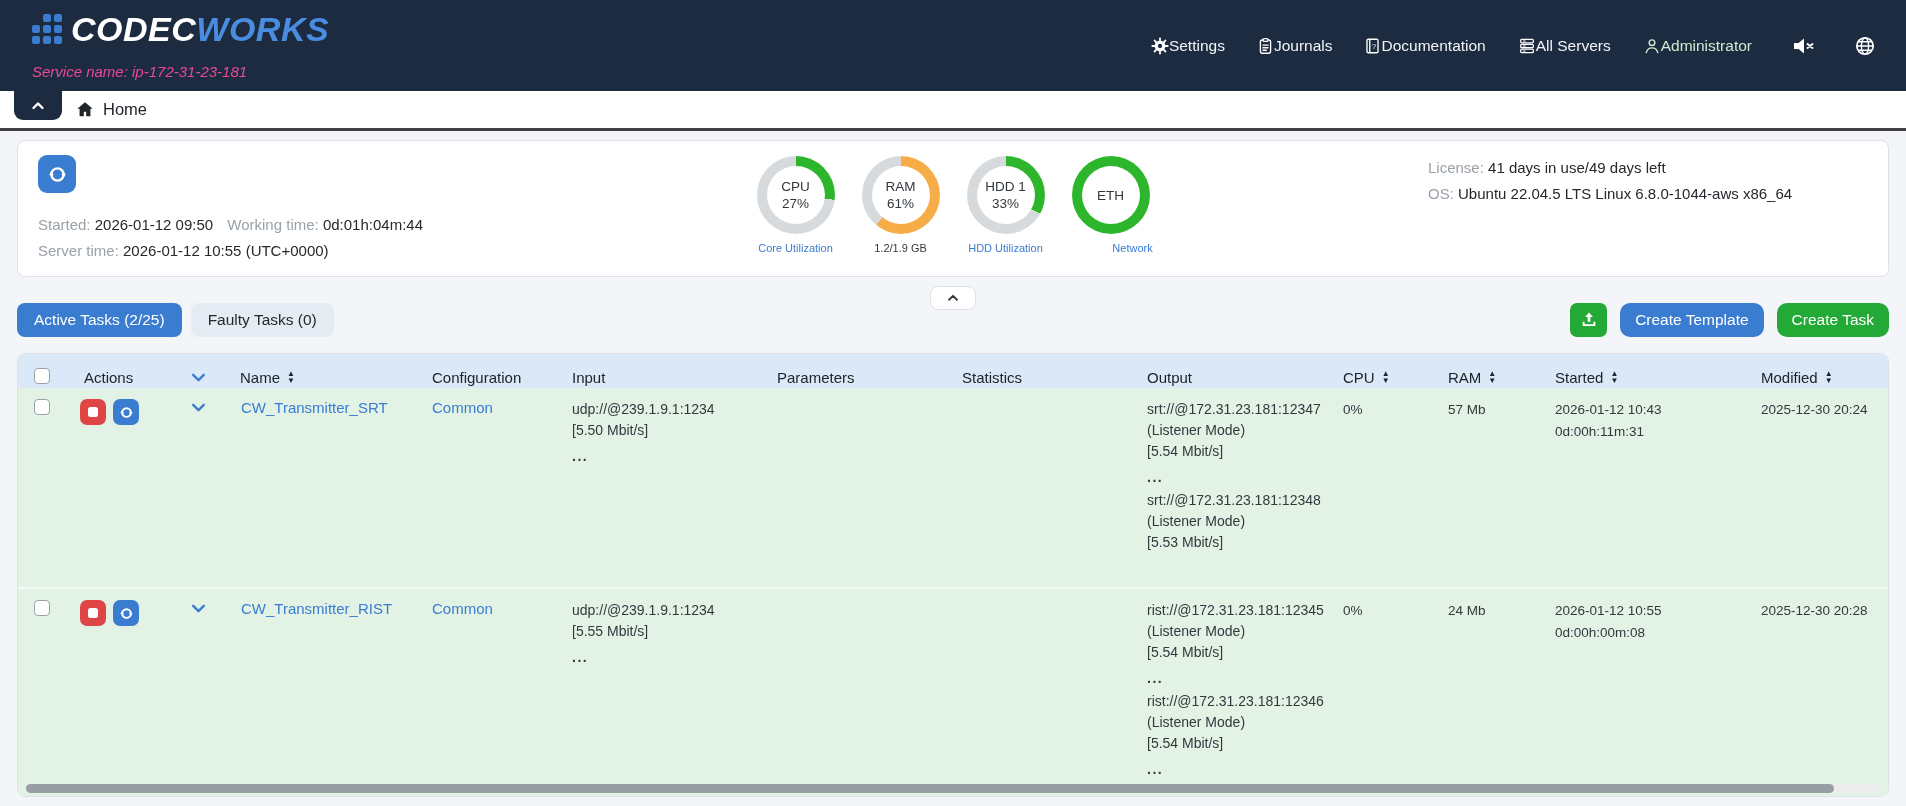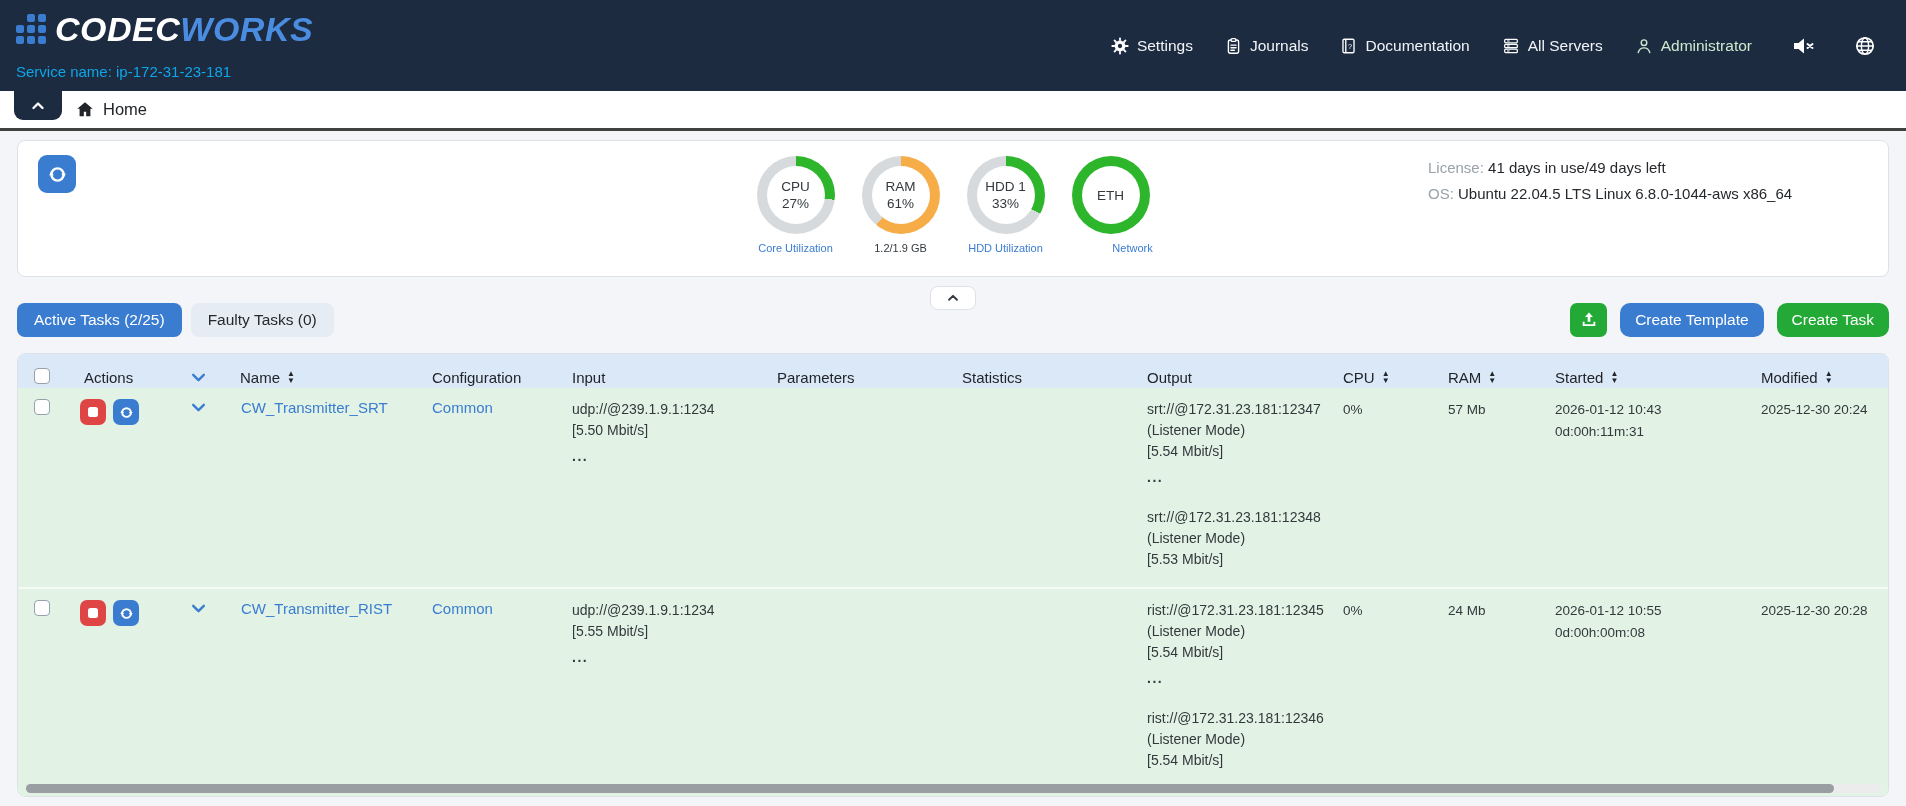--- a/index.html
+++ b/index.html
@@ -9,32 +9,32 @@
     background: #f3f5f8;
     color: #25282c;
     position: relative;
   }
   svg { display: block; }
 
   
   .navbar {
     height: 91px; background: #1c2b40;
     display: flex; align-items: center; justify-content: space-between;
-    padding: 0 30px 0 16px;
+    padding: 0 30px 0 32px;
   }
   .brand { display: flex; flex-direction: column; justify-content: center; }
   .logo-row { display: flex; align-items: center; gap: 9px; }
   .logo-grid { display: grid; grid-template-columns: repeat(3, 8px); grid-auto-rows: 8px; gap: 3px; }
   .logo-grid i { background: #3a7cd0; border-radius: 2px; display: block; }
   .logo-grid i.blank { background: transparent; }
   .logo-text { font-style: italic; font-weight: 800; font-size: 34px; letter-spacing: 0.5px; color: #fff; line-height: 36px; white-space: nowrap; }
   .lg-works { color: #4a8ce0; }
-  .service-name { color: #0ea5e9; font-size: 15px; margin-top: 16px; }
+  .service-name { color: #ec4899; font-size: 15px; margin-top: 16px; font-style: italic; }
   .nav-items { display: flex; align-items: center; gap: 32px; color: #f2f4f7; font-size: 15.5px; }
-  .nav-item { display: flex; align-items: center; gap: 8px; cursor: pointer; white-space: nowrap; color: inherit; text-decoration: none; }
+  .nav-item { display: flex; align-items: center; cursor: pointer; white-space: nowrap; color: inherit; text-decoration: none; }
   .nav-item.admin { color: #cfe9cf; }
   .nav-icon-btn { cursor: pointer; margin-left: 6px; }
 
   
   .breadcrumb-bar { height: 40px; background: #fff; border-bottom: 3px solid #404040; display: flex; align-items: center; position: relative; }
   .collapse-tab { position: absolute; left: 14px; top: 0; width: 48px; height: 29px; background: #1c2b40;
     border-radius: 0 0 9px 9px; display: flex; align-items: center; justify-content: center; cursor: pointer; }
   .breadcrumb { margin-left: 76px; display: flex; align-items: center; gap: 9px; font-size: 16.5px; color: #212529; cursor: pointer; }
 
   
@@ -100,21 +100,21 @@
   .act-btn { width: 26px; height: 26px; border: none; border-radius: 7px; display: flex; align-items: center;
     justify-content: center; cursor: pointer; }
   .act-stop { background: #e04545; }
   .stop-square { width: 10px; height: 10px; background: #fff; border-radius: 2.5px; }
   .act-sync { background: #3a7cd0; }
   .cell-link { color: #3a7cd0; font-size: 15px; text-decoration: none; cursor: pointer; white-space: nowrap; }
   .mini { font-size: 14px; color: #33383d; line-height: 21px; white-space: nowrap; }
   .mid { font-size: 13.5px; color: #33383d; line-height: 22px; white-space: nowrap; }
   .dots { font-size: 14px; font-weight: 700; letter-spacing: 1.5px; color: #33383d; margin-top: 7px; line-height: 16px; }
   .dots:empty { display: none; }
-  .out-block { margin-top: 22px; }
+  .out-block { margin-top: 5px; }
 
   .hscroll { position: absolute; left: 8px; right: 8px; bottom: 3px; height: 9px; background: #ececec; border-radius: 5px; }
   .hthumb { position: absolute; left: 0; top: 0; bottom: 0; width: 97.5%; background: #999ea3; border-radius: 5px; cursor: grab; }
 </style>
 </head>
 <body>
 
 <header class="navbar">
   <div class="brand">
     <div class="logo-row">
@@ -237,20 +237,32 @@
     <button class="refresh-btn">
       <span>
         <svg width="21" height="21" viewBox="0 0 20 20">
           <path d="M4.2 10 A5.8 5.8 0 0 1 15.8 10" fill="none" stroke="#fff" stroke-width="2.3"></path>
           <polygon points="13.6,9.2 18,9.2 15.8,13" fill="#fff"></polygon>
           <path d="M15.8 10 A5.8 5.8 0 0 1 4.2 10" fill="none" stroke="#fff" stroke-width="2.3"></path>
           <polygon points="2,10.8 6.4,10.8 4.2,7" fill="#fff"></polygon>
         </svg>
       </span>
     </button>
+    <div class="times">
+      <div>
+        <span class="lbl">Started:</span>
+        <span class="val">2026-01-12 09:50</span>
+        <span class="lbl gap-left">Working time:</span>
+        <span class="val">0d:01h:04m:44</span>
+      </div>
+      <div>
+        <span class="lbl">Server time:</span>
+        <span class="val">2026-01-12 10:55 (UTC+0000)</span>
+      </div>
+    </div>
   </div>
 
   <div class="gauges">
     <div class="gauge-wrap">
       <div class="gauge" style="background: conic-gradient(rgb(45, 181, 44) 0deg, rgb(45, 181, 44) 27%, rgb(214, 218, 221) 27%, rgb(214, 218, 221) 100%);">
         <div class="gauge-inner">
           <span>CPU</span>
           <span class="gauge-value">27%</span>
         </div>
       </div>

